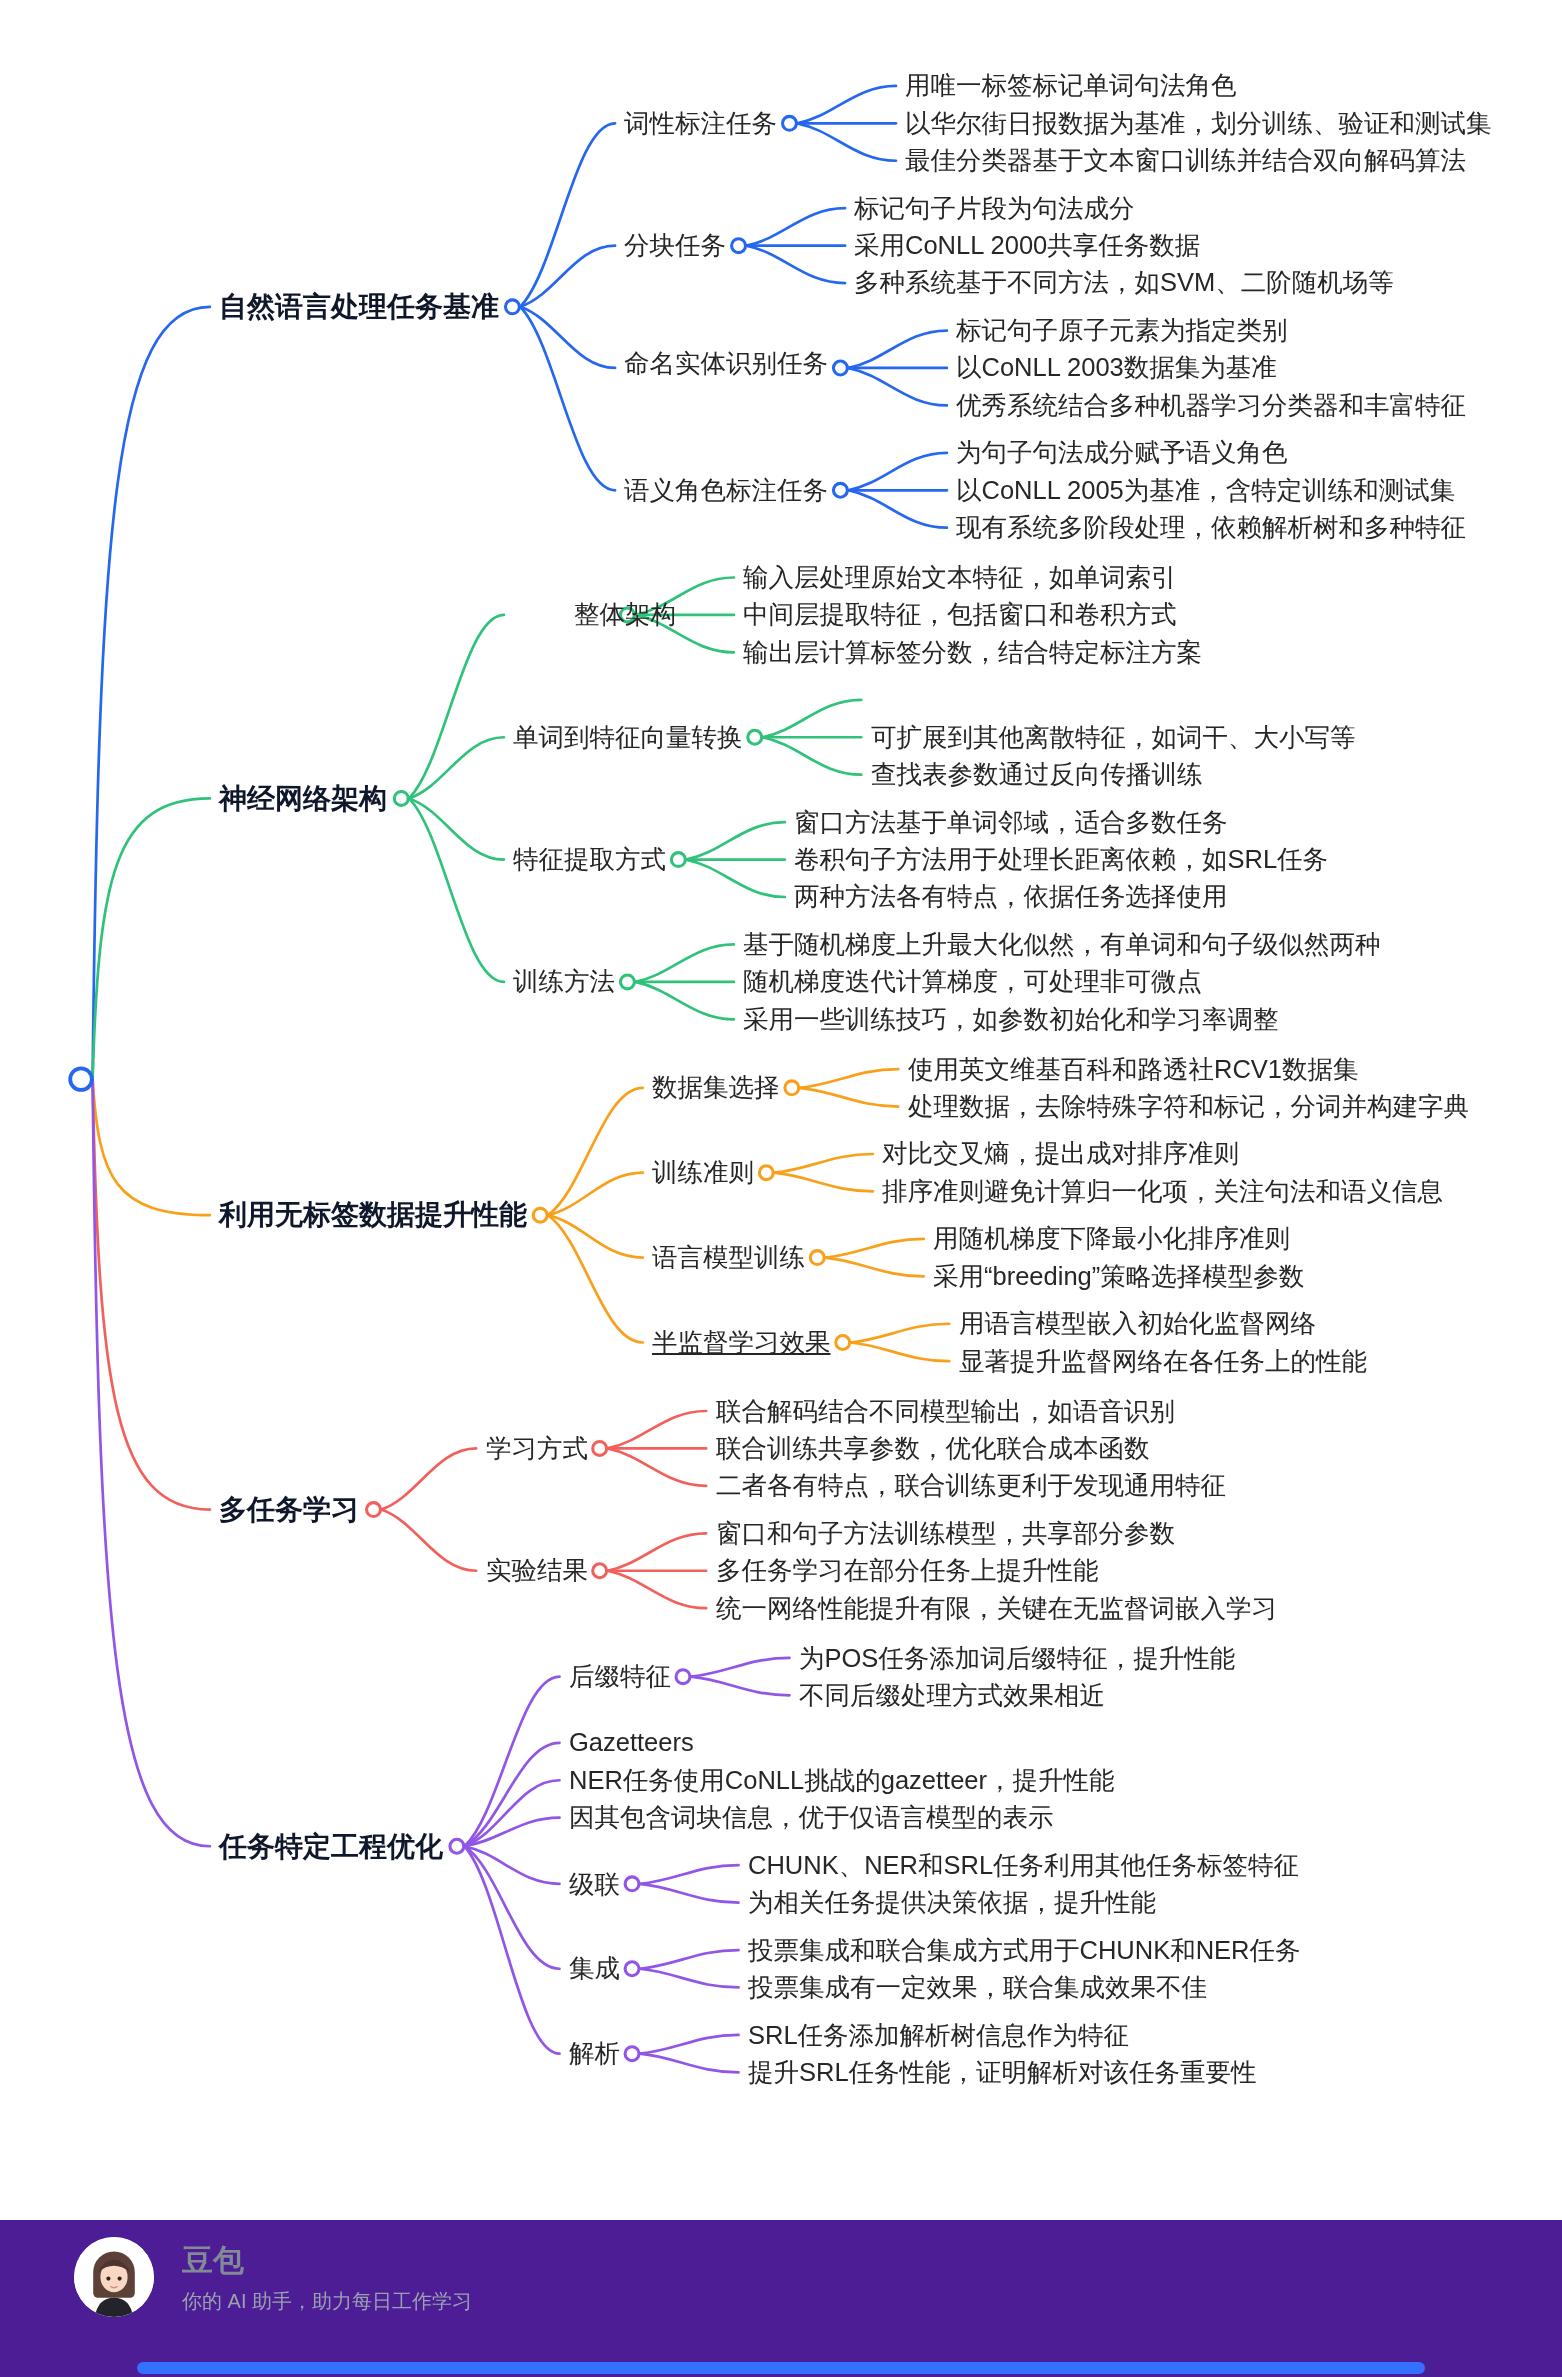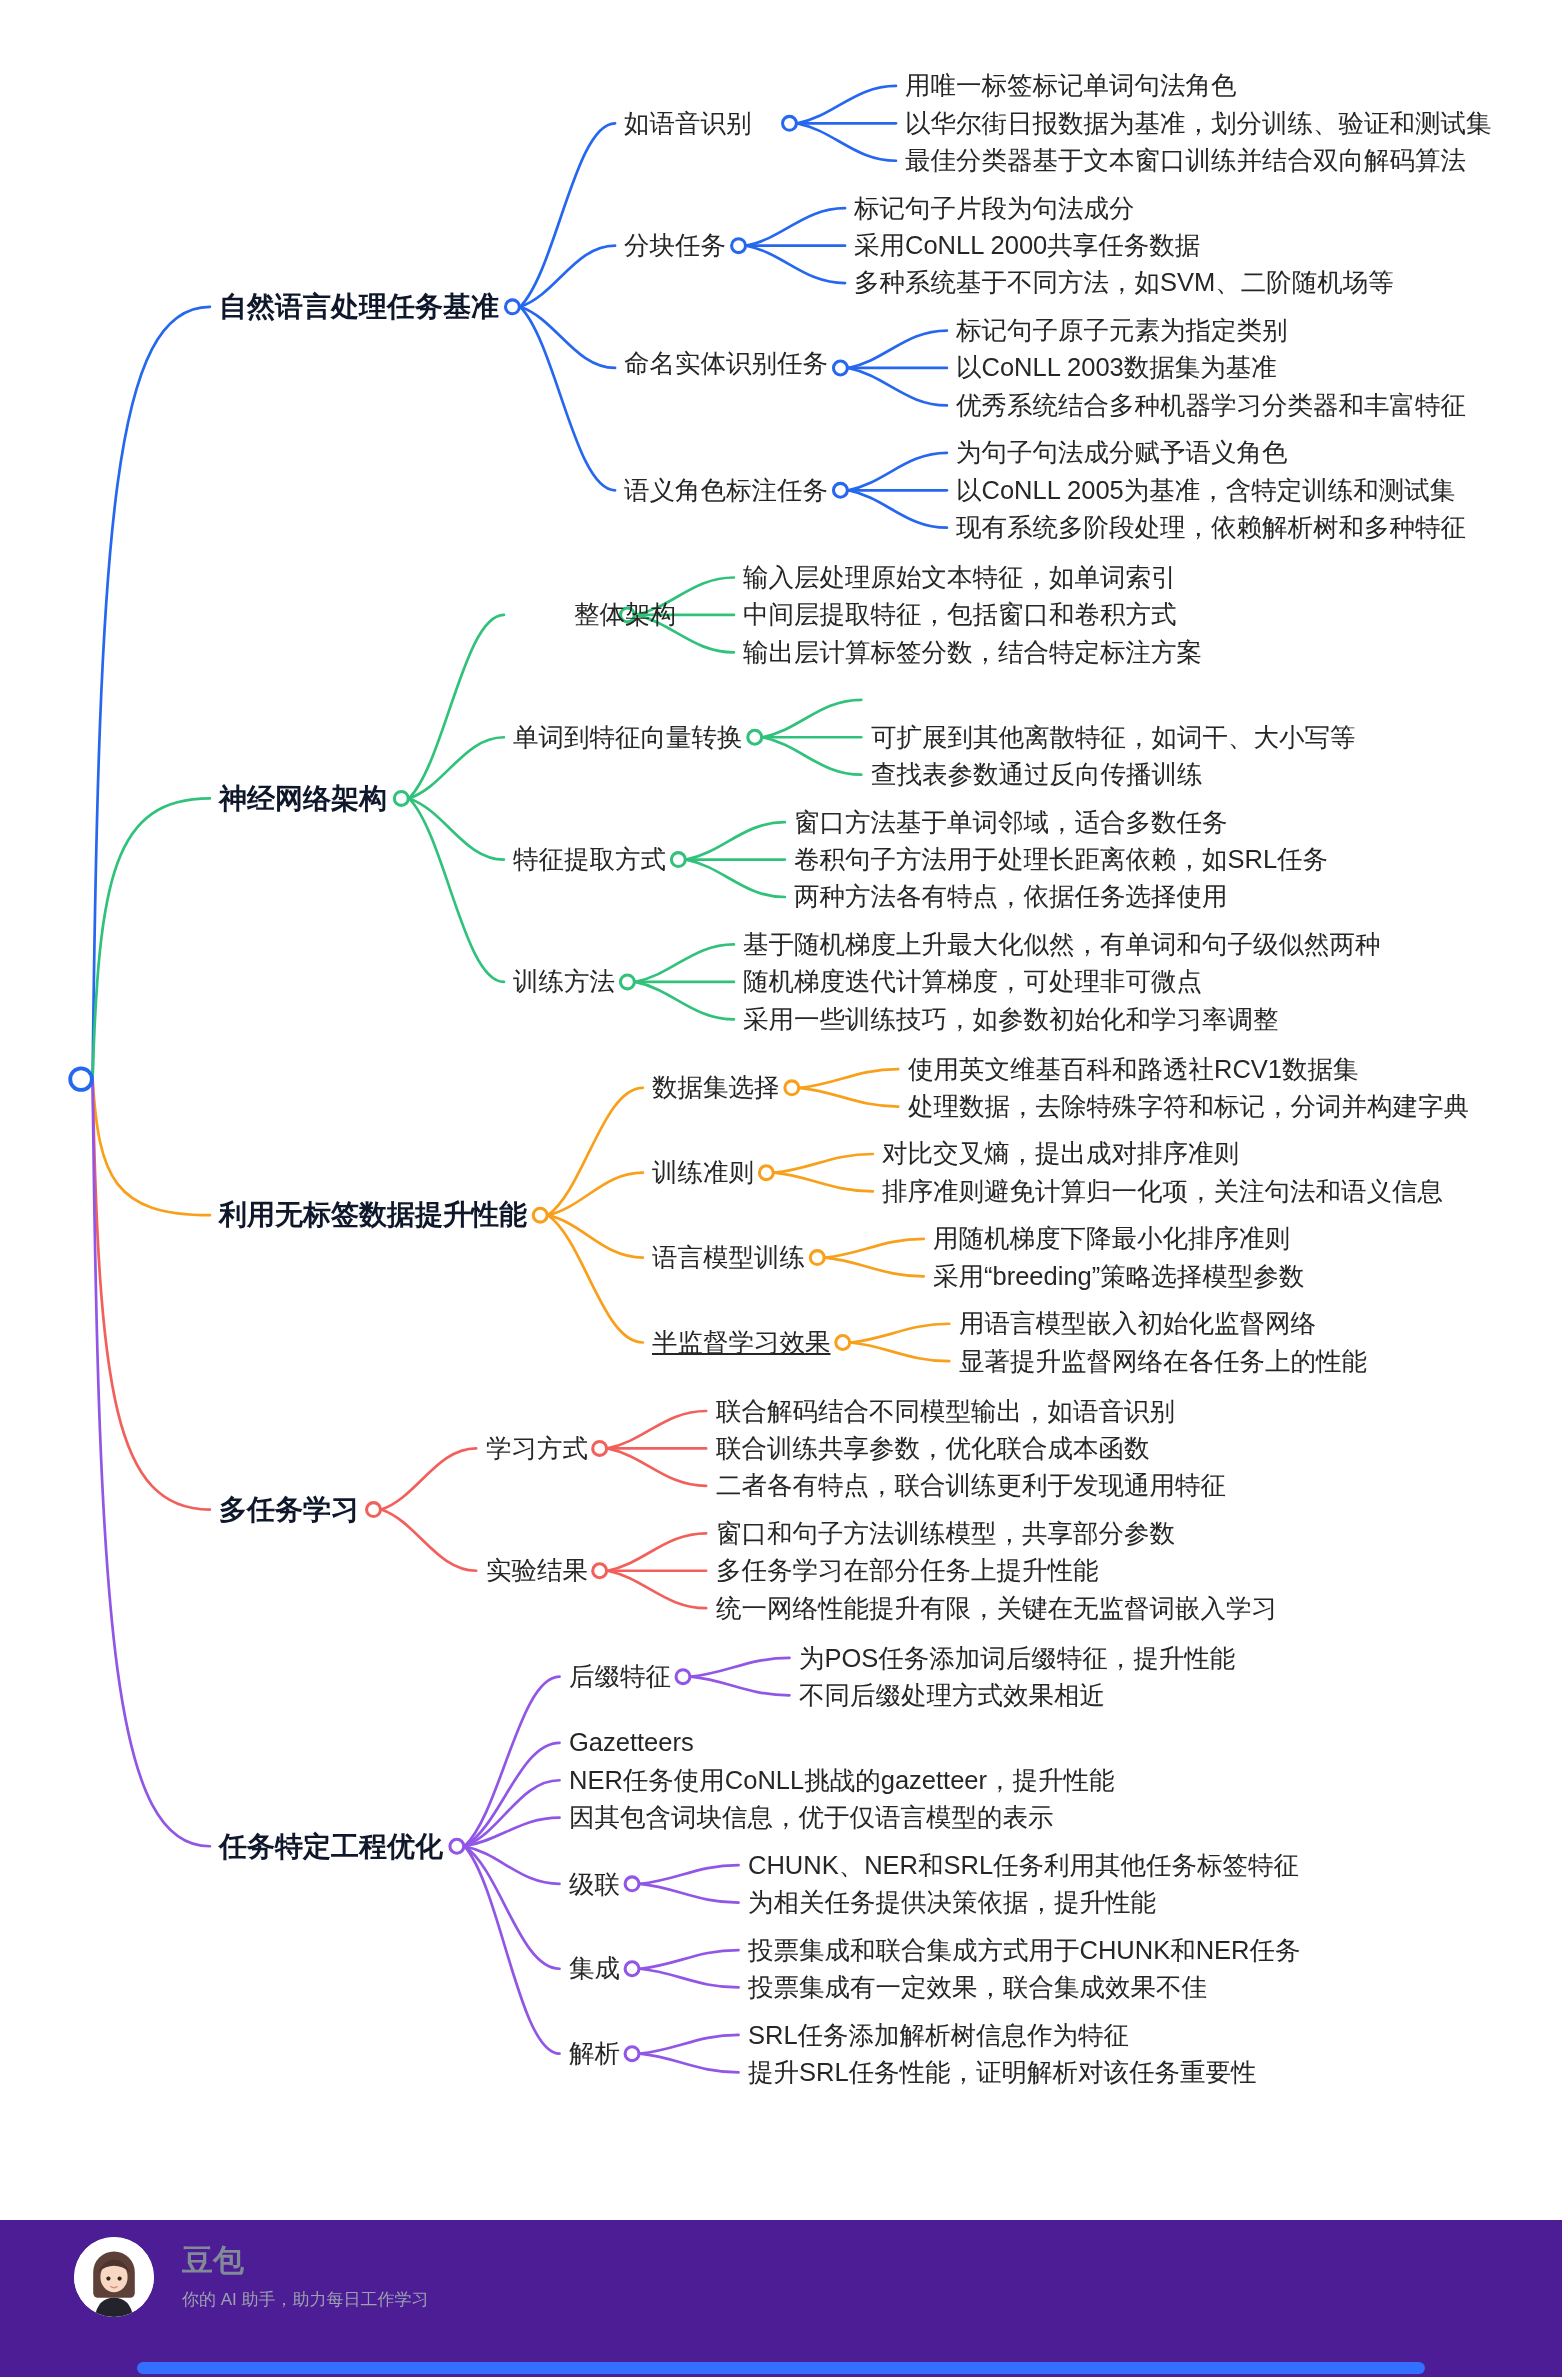--- a/index.html
+++ b/index.html
@@ -8,21 +8,21 @@
   .map{position:absolute;left:0;top:0;width:1562px;height:2220px;}
   .map svg{position:absolute;left:0;top:0;}
   .labels{position:absolute;left:0;top:0;width:100%;height:100%;}
   .labels div{position:absolute;white-space:nowrap;}
   .lvl1{font-size:28px;font-weight:700;color:#0f172a;line-height:42px;}
   .lvl2{font-size:25.5px;font-weight:400;color:#262626;line-height:37px;}
   .leaf{font-size:25.5px;font-weight:400;color:#262626;line-height:37px;}
   .footer{position:absolute;left:0;top:2220px;width:1562px;height:157px;background:#EDF0F7;}
   .avatar{position:absolute;left:74px;top:17px;width:80px;height:80px;border-radius:50%;overflow:hidden;background:#ffffff;}
   .footer-title{position:absolute;left:182px;top:20px;font-size:31px;font-weight:700;color:#828A97;}
-  .footer-subtitle{position:absolute;left:182px;top:68px;font-size:17px;font-weight:400;color:#9AA2AF;}
+  .footer-subtitle{position:absolute;left:182px;top:68px;font-size:20px;font-weight:400;color:#9AA2AF;}
   .bottom-bar{position:absolute;left:137px;right:137px;bottom:3.1px;height:12.4px;border-radius:6.2px;}
 </style>
 </head>
 <body>
 
 <div class="page">
 
   <div class="map">
     <svg id="edges" width="1562" height="2220" viewBox="0 0 2024 2876">
         <path d="M 120,1398 C 128,677.46 147.36,397.25 272,397.25" fill="none" stroke="#2667EF" stroke-width="3.5" stroke-linecap="round"></path>
@@ -117,21 +117,21 @@
         <path d="M 829,2550.75 C 877.64,2545.9 903.24,2526.5 957,2526.5" fill="none" stroke="#9156E6" stroke-width="3.5" stroke-linecap="round"></path>
         <path d="M 829,2550.75 C 877.64,2555.6 903.24,2575 957,2575" fill="none" stroke="#9156E6" stroke-width="3.5" stroke-linecap="round"></path>
         <path d="M 602,2392 C 648.74,2445.75 673.34,2660.75 725,2660.75" fill="none" stroke="#9156E6" stroke-width="3.5" stroke-linecap="round"></path>
         <circle cx="819" cy="2660.75" r="9" fill="#ffffff" stroke="#9156E6" stroke-width="4"></circle>
         <path d="M 829,2660.75 C 877.64,2655.9 903.24,2636.5 957,2636.5" fill="none" stroke="#9156E6" stroke-width="3.5" stroke-linecap="round"></path>
         <path d="M 829,2660.75 C 877.64,2665.6 903.24,2685 957,2685" fill="none" stroke="#9156E6" stroke-width="3.5" stroke-linecap="round"></path>
         <circle cx="105" cy="1398" r="14" fill="#ffffff" stroke="#2667EF" stroke-width="5"></circle>
       </svg>
     <div class="labels" id="labels">
         <div class="lvl1" style="left: 219px; top: 286px;">自然语言处理任务基准</div>
-        <div class="lvl2" style="left: 624px; top: 105px;">如语音识别</div>
+        <div class="lvl2" style="left: 624px; top: 105px;">词性标注任务</div>
         <div class="leaf" style="left: 905px; top: 67px;">用唯一标签标记单词句法角色</div>
         <div class="leaf" style="left: 905px; top: 105px;">以华尔街日报数据为基准，划分训练、验证和测试集</div>
         <div class="leaf" style="left: 905px; top: 142px;">最佳分类器基于文本窗口训练并结合双向解码算法</div>
         <div class="lvl2" style="left: 624px; top: 227px;">分块任务</div>
         <div class="leaf" style="left: 854px; top: 190px;">标记句子片段为句法成分</div>
         <div class="leaf" style="left: 854px; top: 227px;">采用CoNLL 2000共享任务数据</div>
         <div class="leaf" style="left: 854px; top: 264px;">多种系统基于不同方法，如SVM、二阶随机场等</div>
         <div class="lvl2" style="left: 624px; top: 345px;">命名实体识别任务</div>
         <div class="leaf" style="left: 956px; top: 312px;">标记句子原子元素为指定类别</div>
         <div class="leaf" style="left: 956px; top: 349px;">以CoNLL 2003数据集为基准</div>

